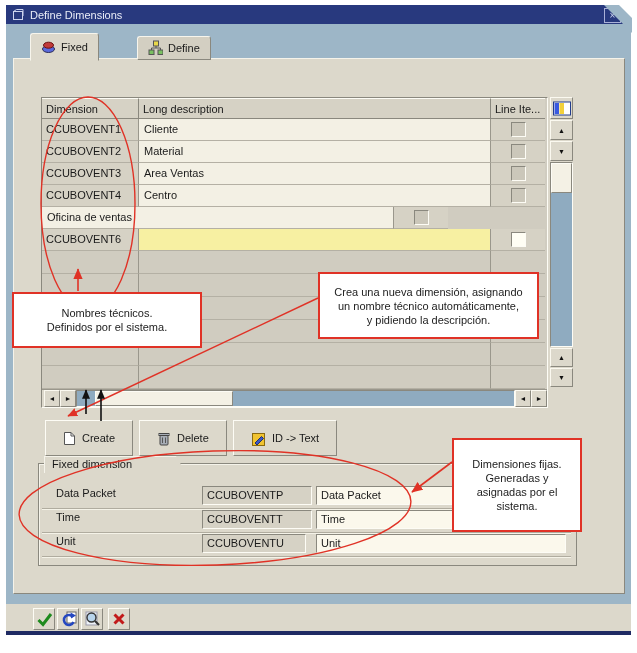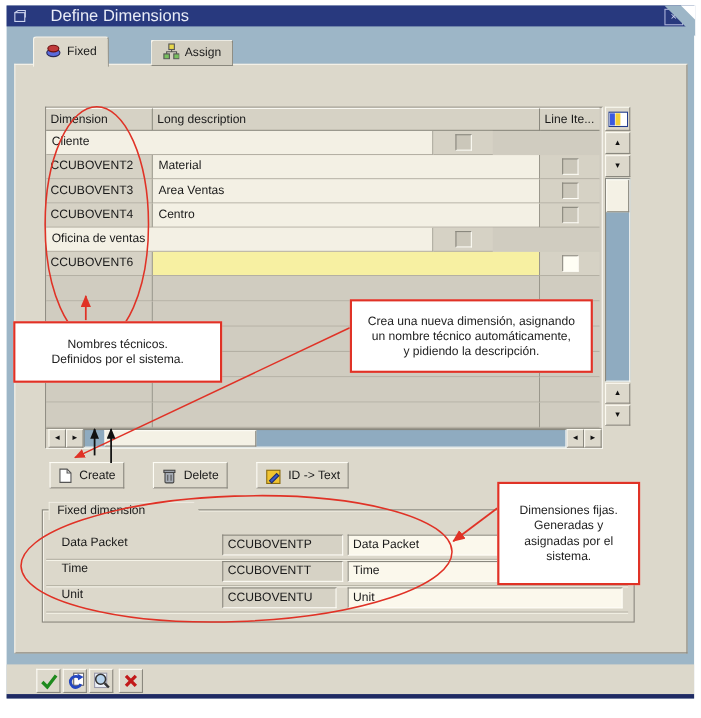--- a/index.html
+++ b/index.html
@@ -2,21 +2,21 @@
 <html><head>
 <meta charset="utf-8">
 <style>
   html,body{margin:0;padding:0;background:#fff;}
   .stage{position:relative;width:637px;height:653px;background:#fff;overflow:hidden;
          font-family:"Liberation Sans",sans-serif;font-size:11px;color:#1a1a1a;}
   .abs{position:absolute;}
   
   .dialog{left:6px;top:5px;width:625px;height:630px;background:#9db6c7;}
   .titlebar{left:6px;top:5px;width:625px;height:19px;background:#28397e;display:flex;align-items:center;
-            color:#e9ecf7;font-size:15px;gap:16px;}
+            color:#e9ecf7;font-size:11px;}
   .t-icon{margin-left:6px;margin-right:6px;display:inline-flex;}
   .t-close{position:absolute;right:16px;top:3px;width:15px;height:13px;border:1px solid #aab1d8;
            display:flex;align-items:center;justify-content:center;color:#cdd4ee;font-size:10px;line-height:1;}
   .panel{left:13px;top:58px;width:610px;height:534px;background:#dcd8cb;
          border:1px solid;border-color:#f5f3ea #8a887e #8a887e #f5f3ea;}
   .tab{top:33px;height:26px;background:#dcd8cb;display:flex;align-items:center;gap:5px;padding:0 10px;
        border:1px solid;border-color:#f7f5ec #8a887e #dcd8cb #f7f5ec;border-radius:3px 3px 0 0;z-index:3;}
   .tab.inactive{top:36px;height:22px;background:#d3cfc2;border-bottom:1px solid #8a887e;z-index:2;}
   
   .table{left:41px;top:97px;width:505px;background:#d0ccc0;
@@ -38,21 +38,21 @@
   .sbtn{box-sizing:border-box;display:flex;align-items:center;justify-content:center;background:#dcd8cb;
         border:1px solid;border-color:#fbf9f0 #8a887e #8a887e #fbf9f0;font-size:7px;color:#111;line-height:1;}
   .hscroll{display:flex;height:17px;background:#dcd8cb;padding-left:2px;align-items:stretch;border-top:1px solid #9a978c;}
   .hscroll .sbtn{width:16px;}
   .htrack{flex:1;background:#8fabc0;border:1px solid;border-color:#8a887e #fdfcf5 #fdfcf5 #8a887e;position:relative;}
   .hthumb{position:absolute;left:18px;top:0;width:138px;height:100%;background:#f4f1e5;
           border:1px solid;border-color:#fdfcf5 #8a887e #8a887e #fdfcf5;box-sizing:border-box;}
   .vtrack{background:#8fabc0;border:1px solid;border-color:#8a887e #fdfcf5 #fdfcf5 #8a887e;}
   .vthumb{width:100%;height:30px;background:#f4f1e5;border:1px solid;border-color:#fdfcf5 #8a887e #8a887e #fdfcf5;box-sizing:border-box;}
   
-  .btn{display:flex;align-items:center;gap:6px;padding:0 7px;height:24px;background:#dcd8cb;font-size:11px;
+  .btn{display:flex;align-items:center;gap:6px;padding:0 17px;height:36px;background:#dcd8cb;font-size:11px;
        border:1px solid;border-color:#fdfcf5 #8a887e #8a887e #fdfcf5;box-sizing:border-box;}
   
   .fgroup{left:38px;top:463px;width:537px;height:101px;border:1px solid #8a887e;
           box-shadow:inset 1px 1px 0 #f5f3ea;}
   .flabel{left:44px;top:456px;width:122px;height:16px;background:#dcd8cb;padding:0 12px 0 7px;line-height:15px;
           border-top:1px solid #f5f3ea;border-left:1px solid #f5f3ea;z-index:2;
           clip-path:polygon(0 0,calc(100% - 10px) 0,100% 100%,0 100%);}
   .fld{box-sizing:border-box;height:19px;line-height:17px;padding-left:4px;border:1px solid;
        border-color:#8a887e #fdfcf5 #fdfcf5 #8a887e;}
   .fld.gray{background:#d6d2c5;}
@@ -99,32 +99,33 @@
   </div>
   <div class="abs tab inactive" style="left:137px;">
     <span>
       <svg width="15" height="15">
           <path d="M8 6 V8 M3.5 10 V8 H12.5 V10" stroke="#555" fill="none"></path>
           <rect x="5.5" y="1" width="5" height="5" fill="#e8d84a" stroke="#555"></rect>
           <rect x="1" y="10" width="5" height="4.5" fill="#79c060" stroke="#555"></rect>
           <rect x="10" y="10" width="5" height="4.5" fill="#79c060" stroke="#555"></rect>
         </svg>
     </span>
-    <span>Assign</span>
+    <span>Define</span>
   </div>
 
   <div class="abs panel"></div>
 
   <div class="abs table">
     <div class="trow thead">
       <div class="c1">Dimension</div>
       <div class="c2">Long description</div>
       <div class="c3" style="padding-left:4px;justify-content:flex-start;">Line Ite...</div>
     </div>
     <div class="trow drow">
+      <div class="c1">CCUBOVENT1</div>
       <div class="c2">Cliente</div>
       <div class="c3">
           <span class="cb"></span>
         </div>
     </div>
     <div class="trow drow">
       <div class="c1">CCUBOVENT2</div>
       <div class="c2">Material</div>
       <div class="c3">
           <span class="cb"></span>

